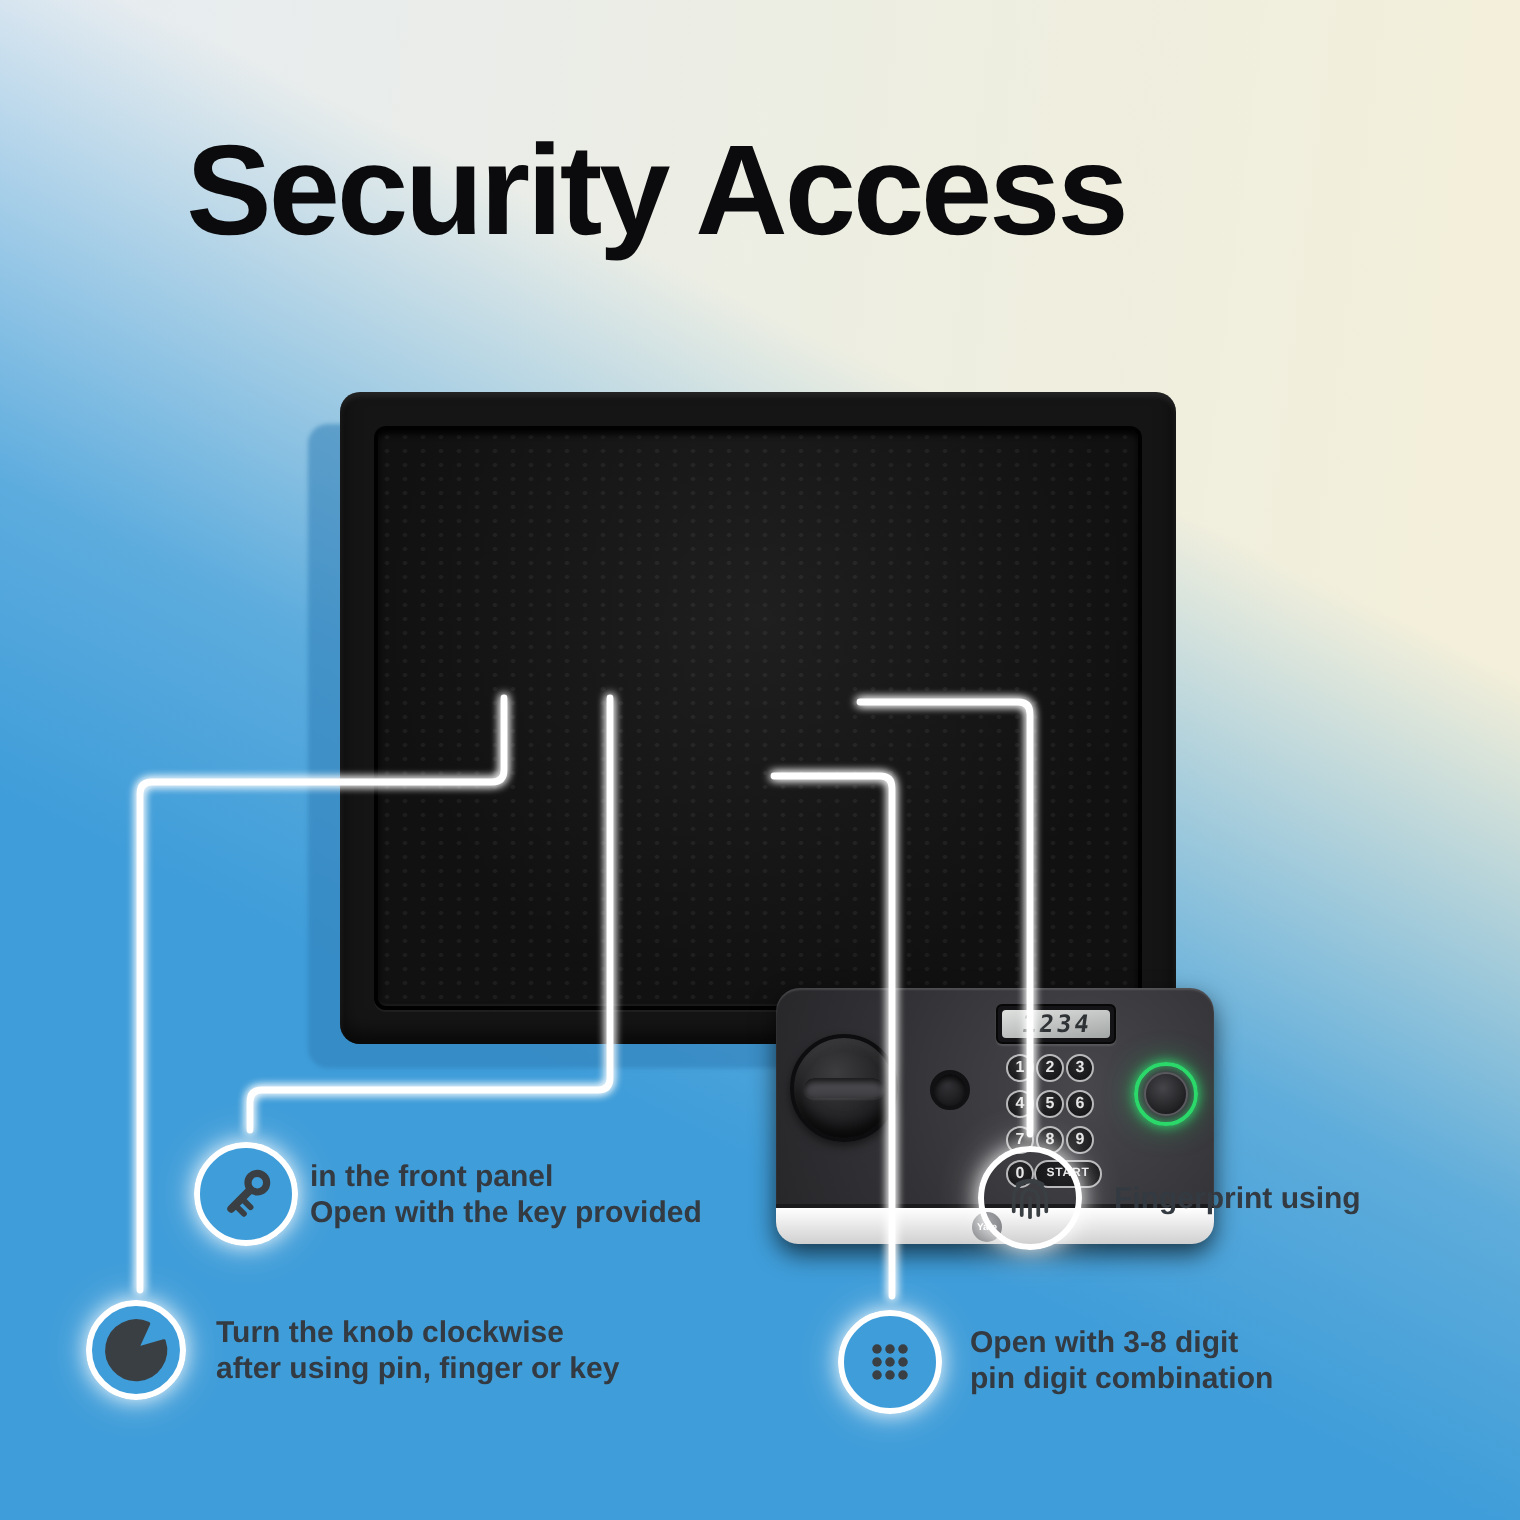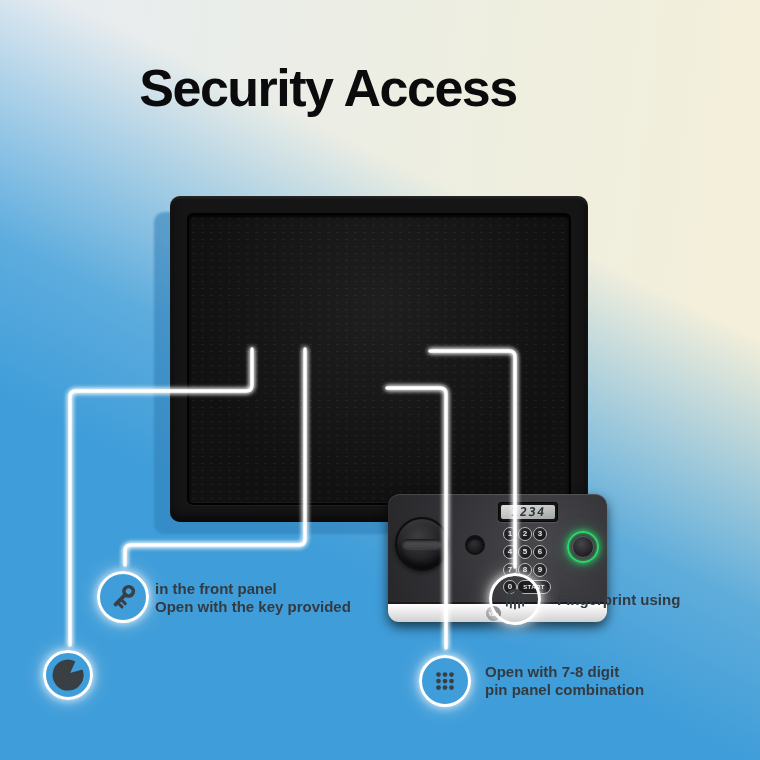--- a/index.html
+++ b/index.html
@@ -6,21 +6,21 @@
   html,body { width:760px; height:760px; overflow:hidden; }
   #stage {
     position:relative; width:760px; height:760px;
     font-family:"Liberation Sans", sans-serif;
     background:
       linear-gradient(206deg, rgba(69,161,219,0) 30%, rgba(69,161,219,.85) 54%, #3f9dd9 68%),
       linear-gradient(97deg, #e6ecf2 0%, #edeee2 50%, #f4efd8 100%);
   }
   .title {
     position:absolute; top:58px; left:0; width:656px;
-    text-align:center; font-size:52px; font-weight:700;
+    text-align:center; font-size:64px; font-weight:700;
     letter-spacing:-1.5px; color:#0b0b0d;
   }
   
   .safe-shadow {
     position:absolute; left:154px; top:212px; width:422px; height:322px;
     background:rgba(47,125,182,.55); border-radius:10px; filter:blur(1px);
   }
   .safe {
     position:absolute; left:170px; top:196px; width:418px; height:326px;
     background:#151515; border-radius:10px;
@@ -198,20 +198,24 @@
   <div class="callout-text" style="left:155px;top:580px">
     <div>in the front panel</div>
     <div>Open with the key provided</div>
   </div>
 
   <div class="ring" style="left:43px;top:650px;width:50px;height:50px">
     <svg width="38" height="38" viewBox="0 0 24 24">
       <path d="M12.3 11.6 L15.9 3.7 A9.2 9.2 0 1 0 20.8 9.2 Z" fill="#3a3f44" stroke="#3a3f44" stroke-width="1.2" stroke-linejoin="round"></path>
     </svg>
   </div>
+  <div class="callout-text" style="left:108px;top:658px">
+    <div>Turn the knob clockwise</div>
+    <div>after using pin, finger or key</div>
+  </div>
 
   <div class="ring" style="left:489px;top:573px;width:52px;height:52px">
     <svg width="32" height="32" viewBox="0 0 24 24">
       <g fill="none" stroke="#3a3f44" stroke-width="1.4" stroke-linecap="round">
         <path d="M5.9 17 v-5 a6.1 6.1 0 0 1 12.2 0 v5"></path>
         <path d="M8.9 18.4 v-6.4 a3.1 3.1 0 0 1 6.2 0 v6.4"></path>
         <path d="M12 19.2 v-7.2"></path>
         <path d="M7.3 6.9 a8.3 8.3 0 0 1 9.4 0"></path>
       </g>
     </svg>
@@ -229,17 +233,17 @@
         <circle cx="6.8" cy="12" r="1.9"></circle>
           <circle cx="12" cy="12" r="1.9"></circle>
           <circle cx="17.2" cy="12" r="1.9"></circle>
         <circle cx="6.8" cy="17.2" r="1.9"></circle>
           <circle cx="12" cy="17.2" r="1.9"></circle>
           <circle cx="17.2" cy="17.2" r="1.9"></circle>
       </g>
     </svg>
   </div>
   <div class="callout-text" style="left:485px;top:663px">
-    <div>Open with 7-8 digit</div>
-    <div>pin panel combination</div>
+    <div>Open with 3-8 digit</div>
+    <div>pin digit combination</div>
   </div>
 
 </div>
 
 </body></html>

